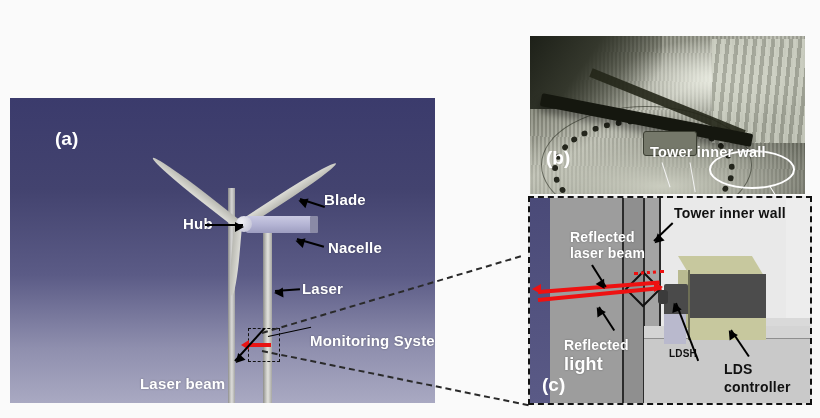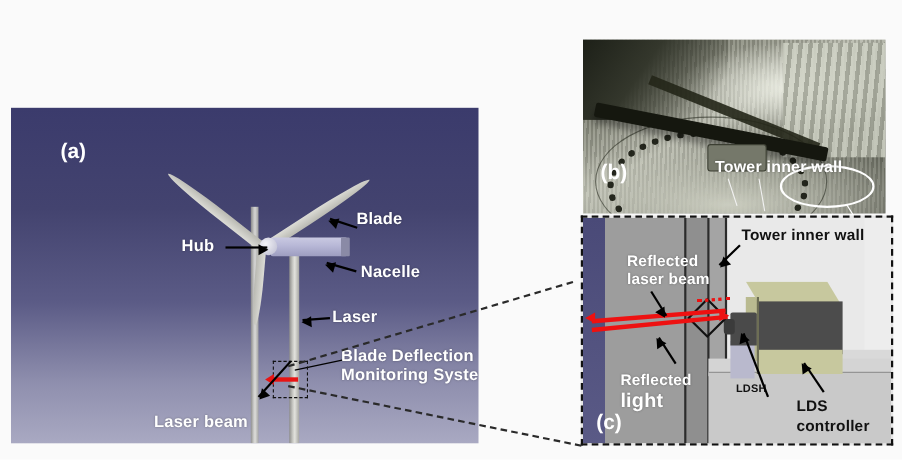--- a/index.html
+++ b/index.html
@@ -132,30 +132,29 @@
 
     <div id="nacelle" style="left:236px;top:118px;width:70px;height:17px;"></div>
     <div id="nacelleCap" style="left:300px;top:118px;width:8px;height:17px;"></div>
     <div id="hubBall" style="left:226px;top:118px;width:16px;height:16px;"></div>
 
     <div class="panelTag" id="tagA">(a)</div>
 
     <div class="lbl" style="left:314px;top:94px;">Blade</div>
     <div class="arrowL" style="left:290px;top:100px;width:26px;transform:rotate(18deg);"></div>
 
-    <div class="lbl" style="left:155px;top:118px;">Hub</div>
+    <div class="lbl" style="left:173px;top:118px;">Hub</div>
     <div class="arrow" style="left:195px;top:126px;width:38px;"></div>
 
     <div class="lbl" style="left:318px;top:142px;">Nacelle</div>
     <div class="arrowL" style="left:287px;top:140px;width:28px;transform:rotate(16deg);"></div>
 
     <div class="lbl" style="left:292px;top:183px;">Laser</div>
     <div class="arrowL" style="left:265px;top:192px;width:25px;transform:rotate(-4deg);"></div>
 
-    <div class="lbl" style="left:300px;top:218px;">Blade Deflection</div>
     <div class="lbl" style="left:300px;top:235px;">Monitoring System</div>
     <div class="thinline" style="left:258px;top:238px;width:44px;transform:rotate(-12deg);"></div>
 
     <div class="mq" style="left:238px;top:230px;width:30px;height:32px;"></div>
 
     <div id="laserA"></div>
     <div id="laserAhead"></div>
     <div class="arrowL" style="left:225px;top:262px;width:44px;transform:rotate(-48deg);"></div>
     <div class="lbl" style="left:130px;top:278px;">Laser beam</div>
   </div>

